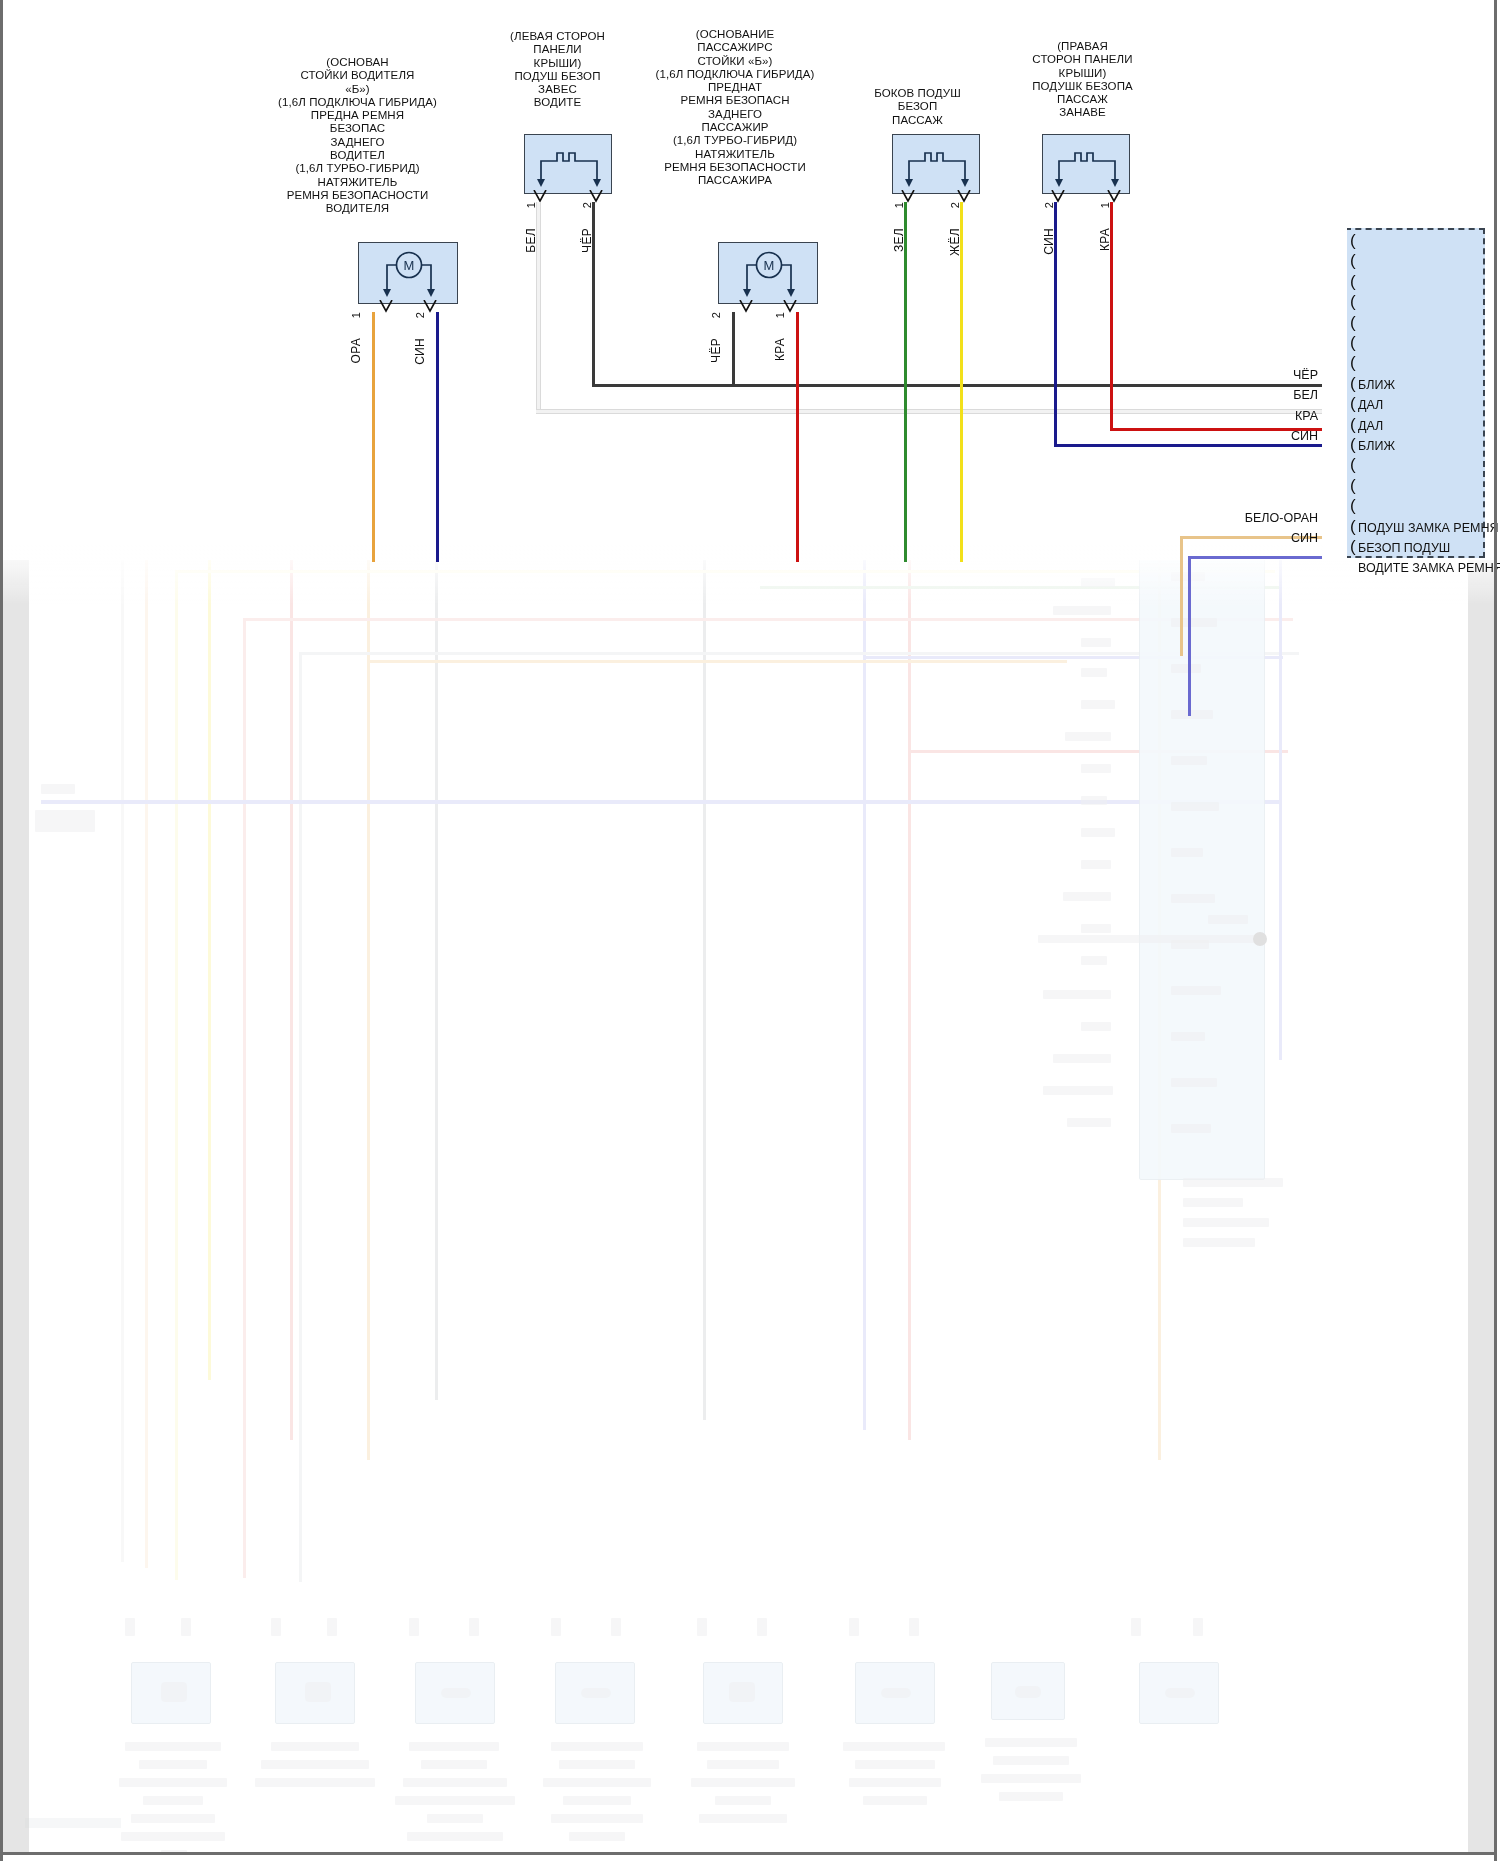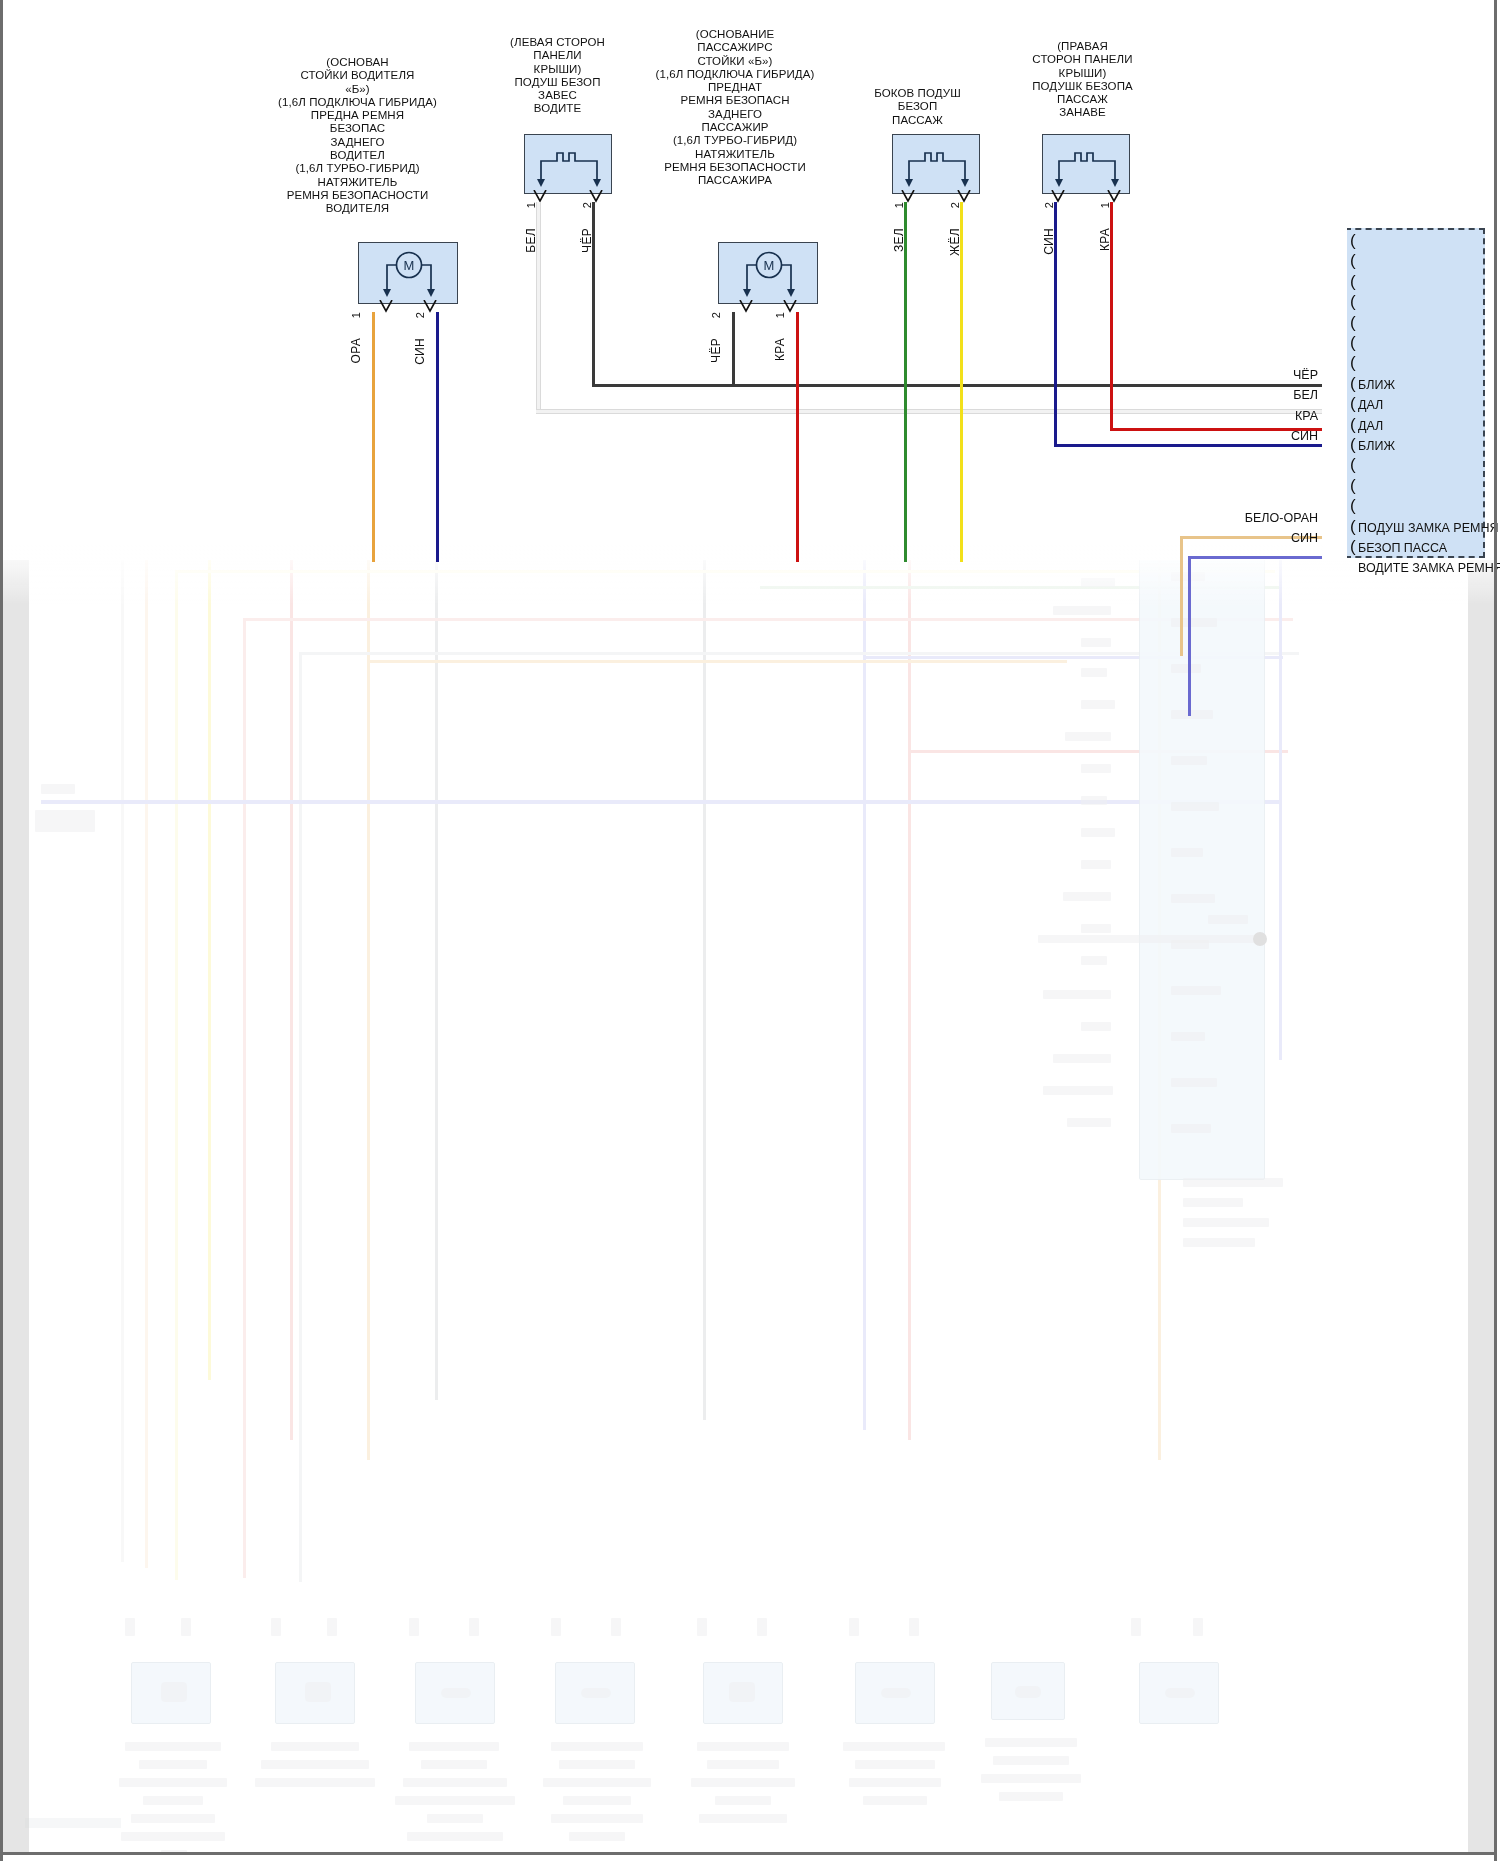--- a/index.html
+++ b/index.html
@@ -229,21 +229,21 @@
 (1,6Л ПОДКЛЮЧА ГИБРИДА)
 ПРЕДНА РЕМНЯ
 БЕЗОПАС
 ЗАДНЕГО
 ВОДИТЕЛ
 (1,6Л ТУРБО-ГИБРИД)
 НАТЯЖИТЕЛЬ
 РЕМНЯ БЕЗОПАСНОСТИ
 ВОДИТЕЛЯ</div>
 
-  <div class="title" style="left:495px;top:30px;width:125px;margin-top:6px;">(ЛЕВАЯ СТОРОН
+  <div class="title" style="left:495px;top:30px;width:125px;">(ЛЕВАЯ СТОРОН
 ПАНЕЛИ
 КРЫШИ)
 ПОДУШ БЕЗОП
 ЗАВЕС
 ВОДИТЕ</div>
 
   <div class="title" style="left:640px;top:28px;width:190px;">(ОСНОВАНИЕ
 ПАССАЖИРС
 СТОЙКИ «Б»)
 (1,6Л ПОДКЛЮЧА ГИБРИДА)
@@ -422,21 +422,21 @@
       <div class="bracket" style="left: 110px; top: 250.8px;">(</div>
       <div class="pin-no" style="left: 82px; top: 264.2px;">14</div>
       <div class="bracket" style="left: 110px; top: 271.2px;">(</div>
       <div class="pin-wire" style="left: 0px; top: 284.6px; width: 78px;">БЕЛО-ОРАН</div>
       <div class="pin-no" style="left: 82px; top: 284.6px;">15</div>
       <div class="bracket" style="left: 110px; top: 291.6px;">(</div>
       <div class="pin-fn" style="left: 118px; top: 294.6px;">ПОДУШ ЗАМКА РЕМНЯ</div>
       <div class="pin-wire" style="left: 0px; top: 305px; width: 78px;">СИН</div>
       <div class="pin-no" style="left: 82px; top: 305px;">16</div>
       <div class="bracket" style="left: 110px; top: 312px;">(</div>
-      <div class="pin-fn" style="left: 118px; top: 315px;">БЕЗОП ПАССА</div>
+      <div class="pin-fn" style="left: 118px; top: 315px;">БЕЗОП ПОДУШ</div>
       <div class="pin-fn" style="left: 118px; top: 335.4px;">ВОДИТЕ ЗАМКА РЕМНЯ</div>
     </div>
 
   <div style="position:absolute;left:1323px;top:196px;width:24px;height:364px;background:#ffffff;"></div>
 
   <div class="frame-left"></div>
   <div class="frame-right"></div>
   <div class="frame-bottom"></div>
 
 </div>

